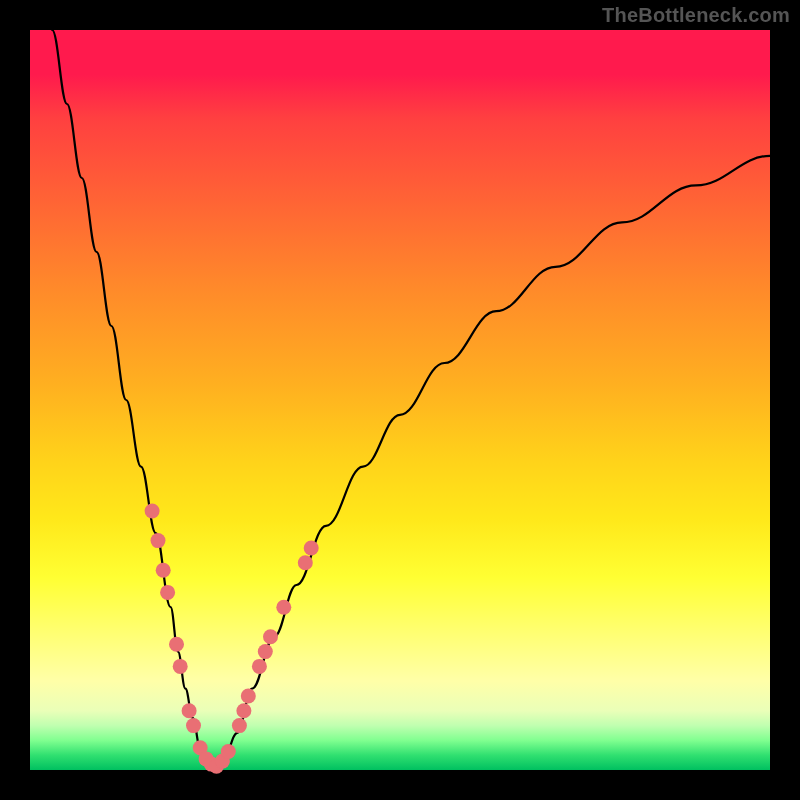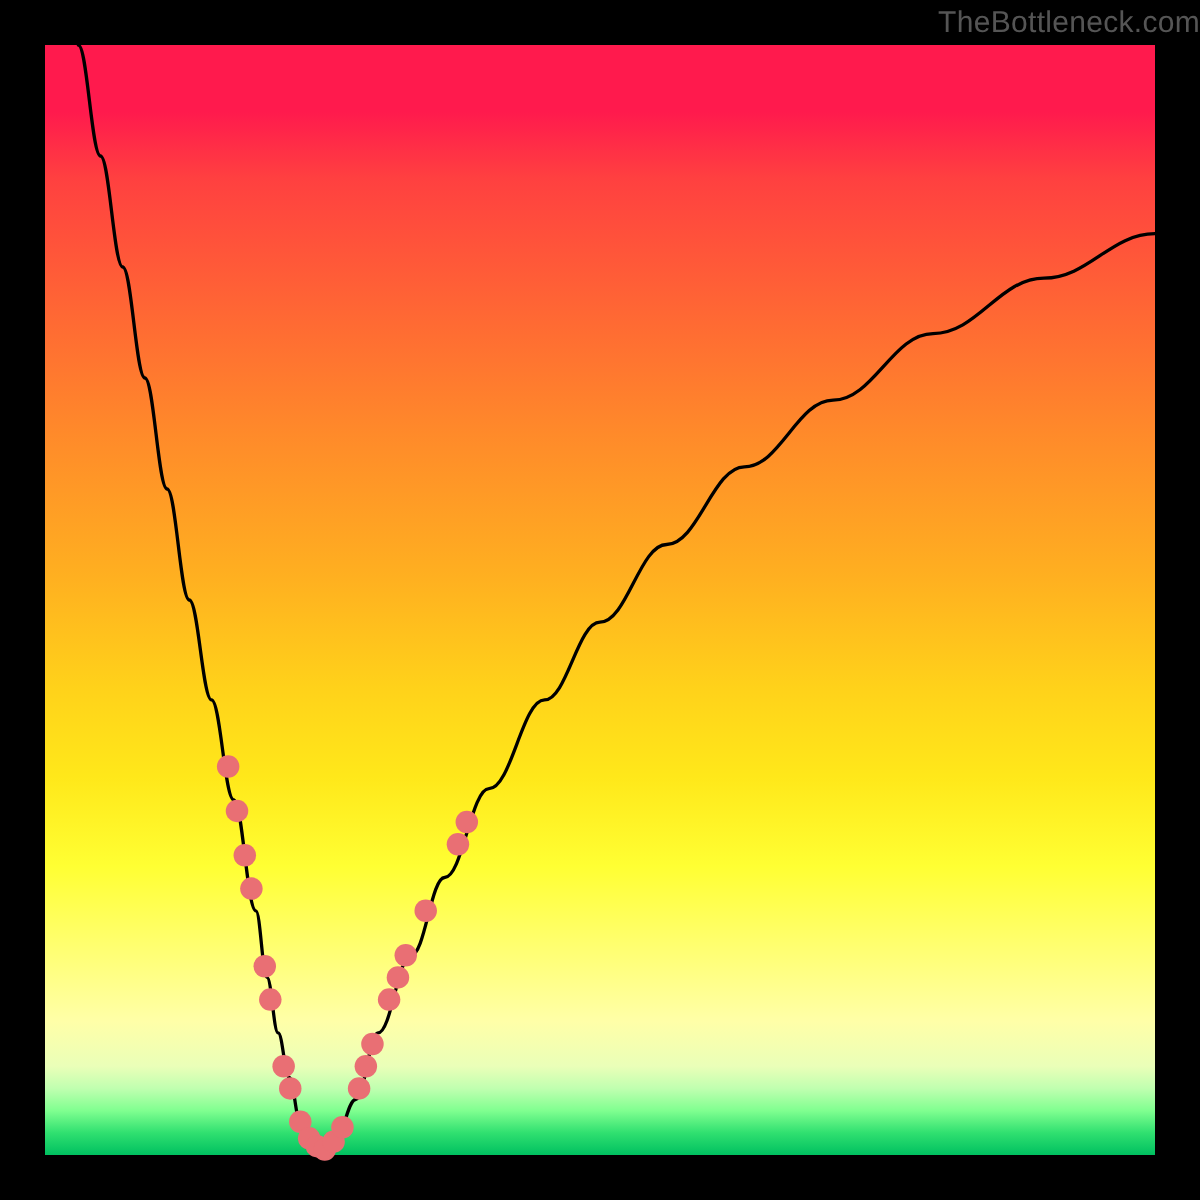--- a/index.html
+++ b/index.html
@@ -47,25 +47,25 @@
     position: absolute;
     top: 30px;
     left: 30px;
     width: 740px;
     height: 740px;
     overflow: visible;
   }
   .watermark {
     position: absolute;
     top: 4px;
-    right: 0;
+    right: 10px;
     font-family: Arial, Helvetica, sans-serif;
     font-size: 20px;
     color: #555;
-    font-weight: 400;
+    font-weight: 700;
     letter-spacing: 0.2px;
   }
 </style>
 </head>
 <body>
 
 <div class="frame">
 
   <div class="plot-area"></div>
 

